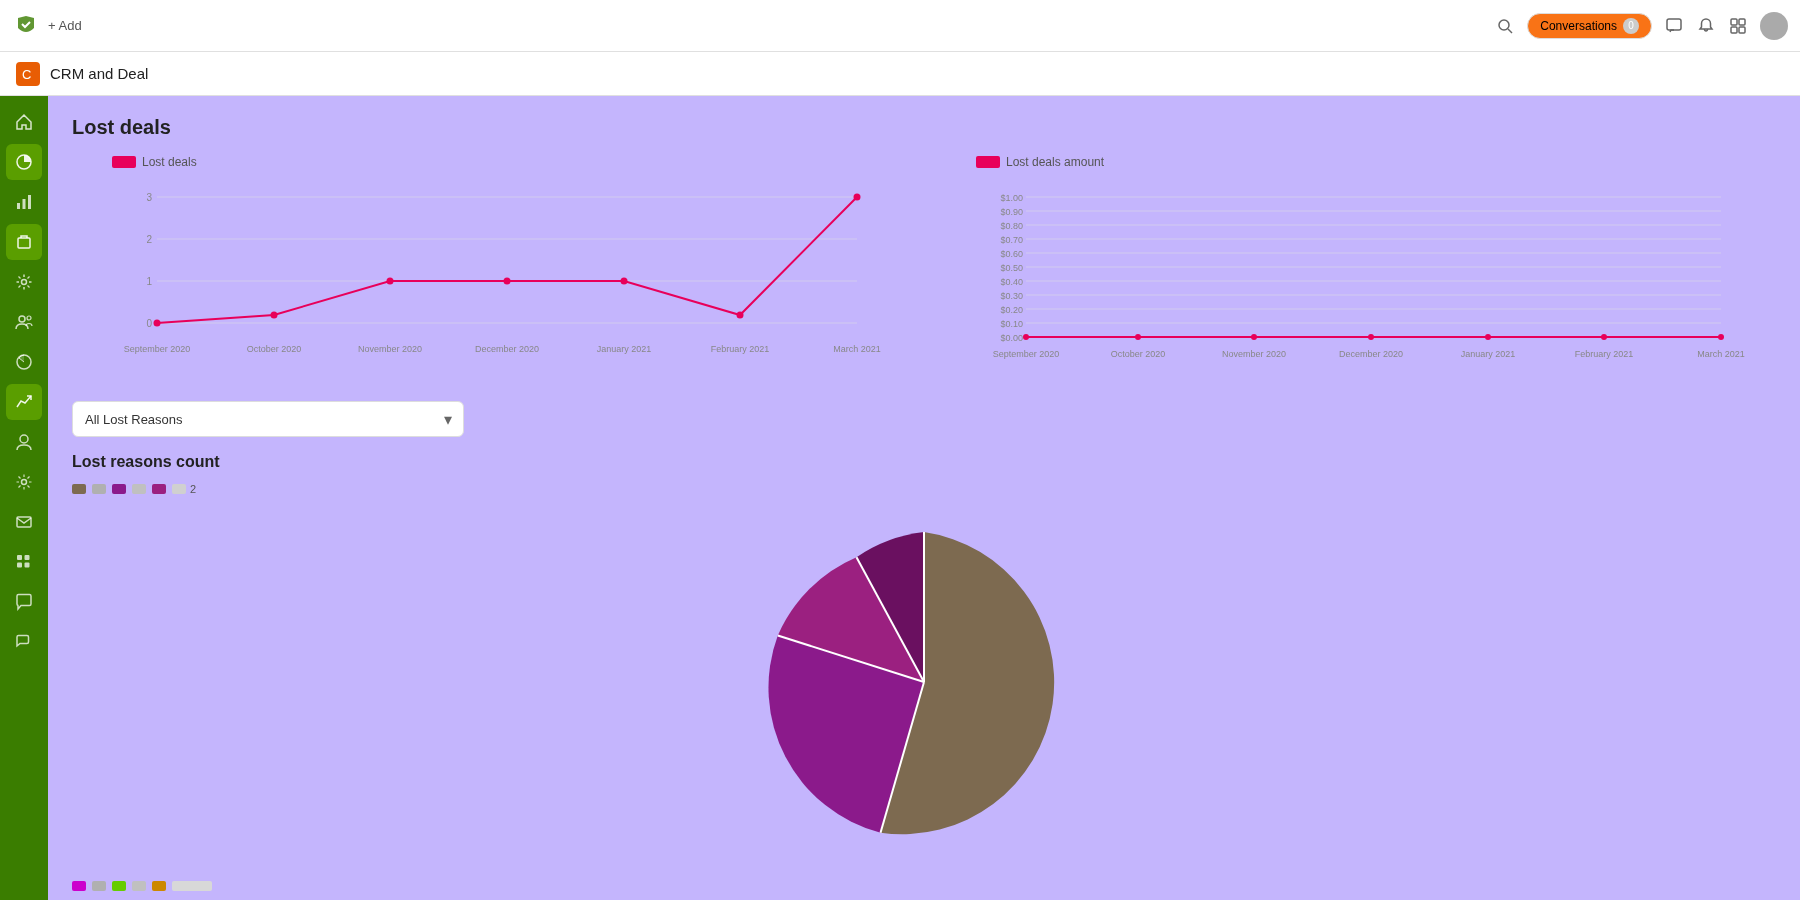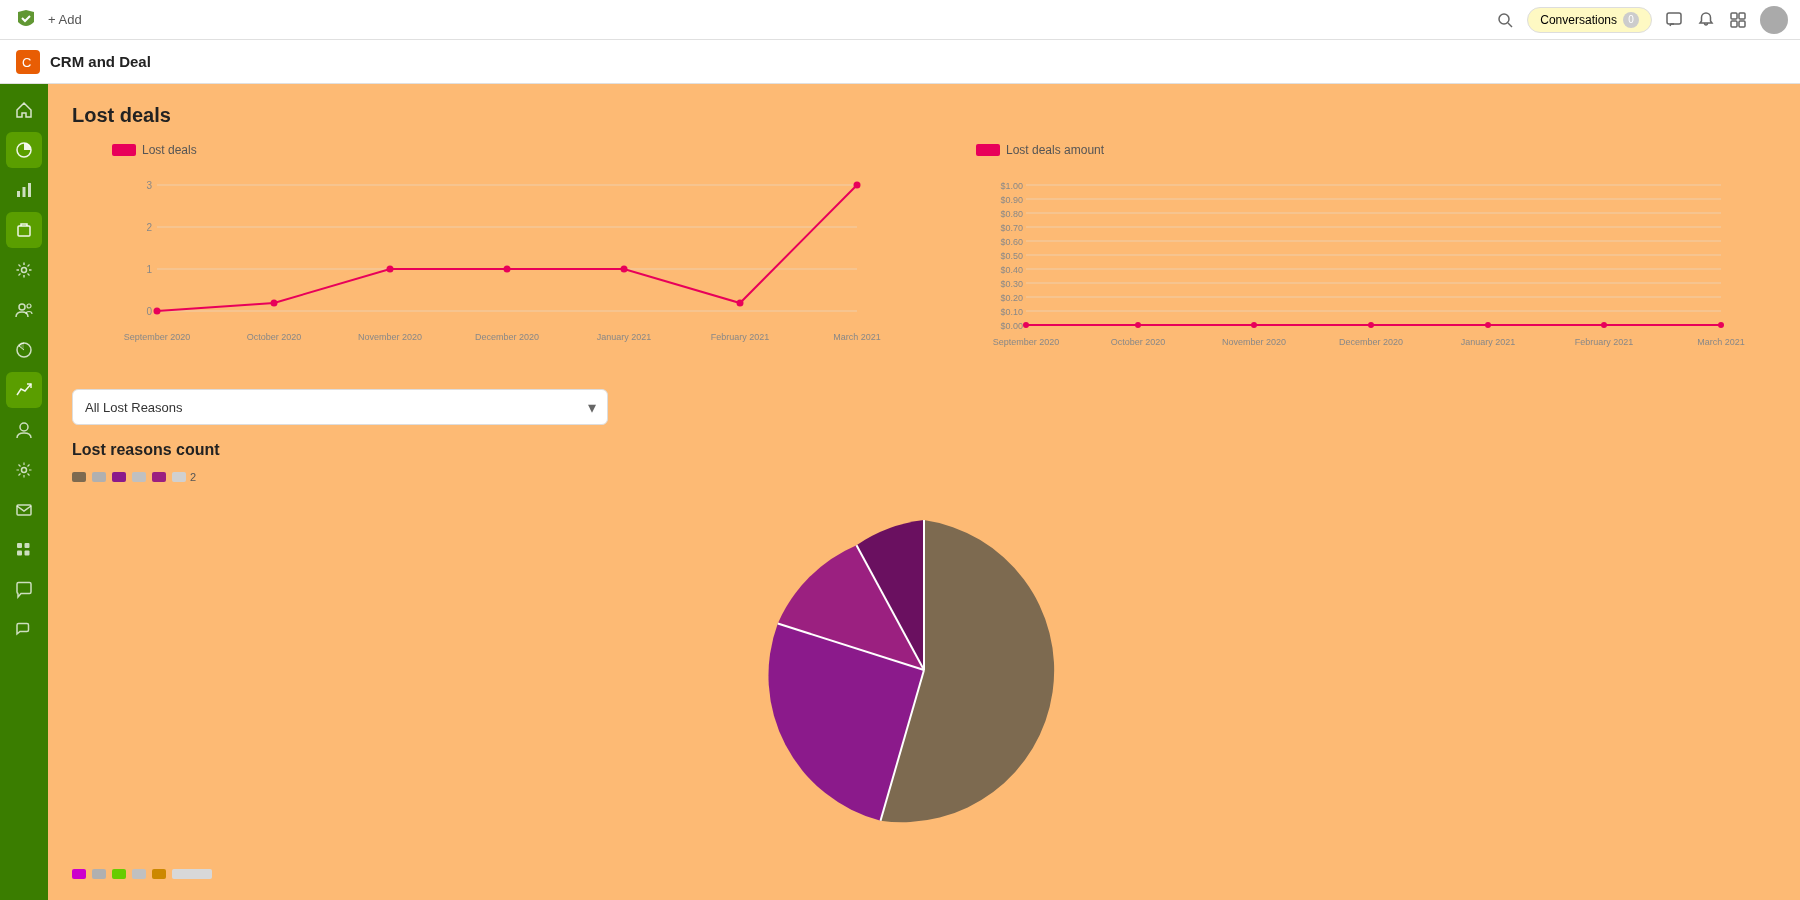--- a/index.html
+++ b/index.html
@@ -1,34 +1,34 @@
 <!DOCTYPE html>
 <html><head>
   <meta charset="utf-8">
   <style>
     * { box-sizing: border-box; margin: 0; padding: 0; }
     body { font-family: -apple-system, BlinkMacSystemFont, 'Segoe UI', sans-serif; background: #f5f5f5; display: flex; flex-direction: column; height: 900px; overflow: hidden; }
 
     
     .topbar {
-      height: 40px;
+      height: 52px;
       background: #fff;
       border-bottom: 1px solid #e0e0e0;
       display: flex;
       align-items: center;
       padding: 0 12px;
       gap: 8px;
       flex-shrink: 0;
       z-index: 10;
     }
     .topbar-logo { width: 28px; height: 28px; display: flex; align-items: center; justify-content: center; }
     .topbar-add { display: flex; align-items: center; gap: 4px; font-size: 13px; color: #555; cursor: pointer; }
     .topbar-right { margin-left: auto; display: flex; align-items: center; gap: 12px; }
     .conversations-btn {
-      background: #fef9c3;
+      background: #f97316;
       border: 1px solid #ddd;
       border-radius: 16px;
       padding: 4px 12px;
       font-size: 12px;
       cursor: pointer;
       display: flex;
       align-items: center;
       gap: 6px;
     }
     .conversations-badge {
@@ -49,21 +49,21 @@
     .subbar {
       height: 44px;
       background: #fff;
       border-bottom: 1px solid #e0e0e0;
       display: flex;
       align-items: center;
       padding: 0 16px;
       flex-shrink: 0;
     }
     .subbar-icon { width: 24px; height: 24px; background: #e85d04; border-radius: 4px; display: flex; align-items: center; justify-content: center; margin-right: 10px; }
-    .subbar-title { font-size: 15px; font-weight: 700; color: #222; }
+    .subbar-title { font-size: 15px; font-weight: 400; color: #222; }
 
     
     .main-layout { display: flex; flex: 1; overflow: hidden; }
 
     
     .sidebar {
       width: 48px;
       background: #3a7d00;
       display: flex;
       flex-direction: column;
@@ -84,36 +84,36 @@
       font-size: 16px;
       transition: background 0.15s;
     }
     .sidebar-item.active { background: rgba(255,255,255,0.2); color: #fff; }
     .sidebar-item.highlighted { background: #5a9e00; }
 
     
     .content {
       flex: 1;
       overflow-y: auto;
-      background: #fdba74;
+      background: #c4b5fd;
       padding: 20px 24px;
     }
 
     .page-title { font-size: 20px; font-weight: 700; color: #222; margin-bottom: 16px; }
 
     
     .charts-row { display: flex; gap: 24px; margin-bottom: 20px; }
     .chart-container { flex: 1; position: relative; }
     .chart-legend { display: flex; align-items: center; gap: 6px; font-size: 12px; color: #555; margin-bottom: 8px; margin-left: 40px; }
     .legend-color { width: 24px; height: 12px; border-radius: 2px; flex-shrink: 0; }
 
     
     .filter-section { margin-bottom: 16px; }
     .filter-label { font-size: 13px; color: #333; margin-bottom: 8px; }
-    .filter-select-wrap { position: relative; width: 536px; }
+    .filter-select-wrap { position: relative; width: 392px; }
     .filter-select-wrap select {
       width: 100%;
       height: 36px;
       border: 1px solid #ddd;
       border-radius: 6px;
       background: #fff;
       padding: 0 12px;
       font-size: 13px;
       color: #333;
       appearance: none;

